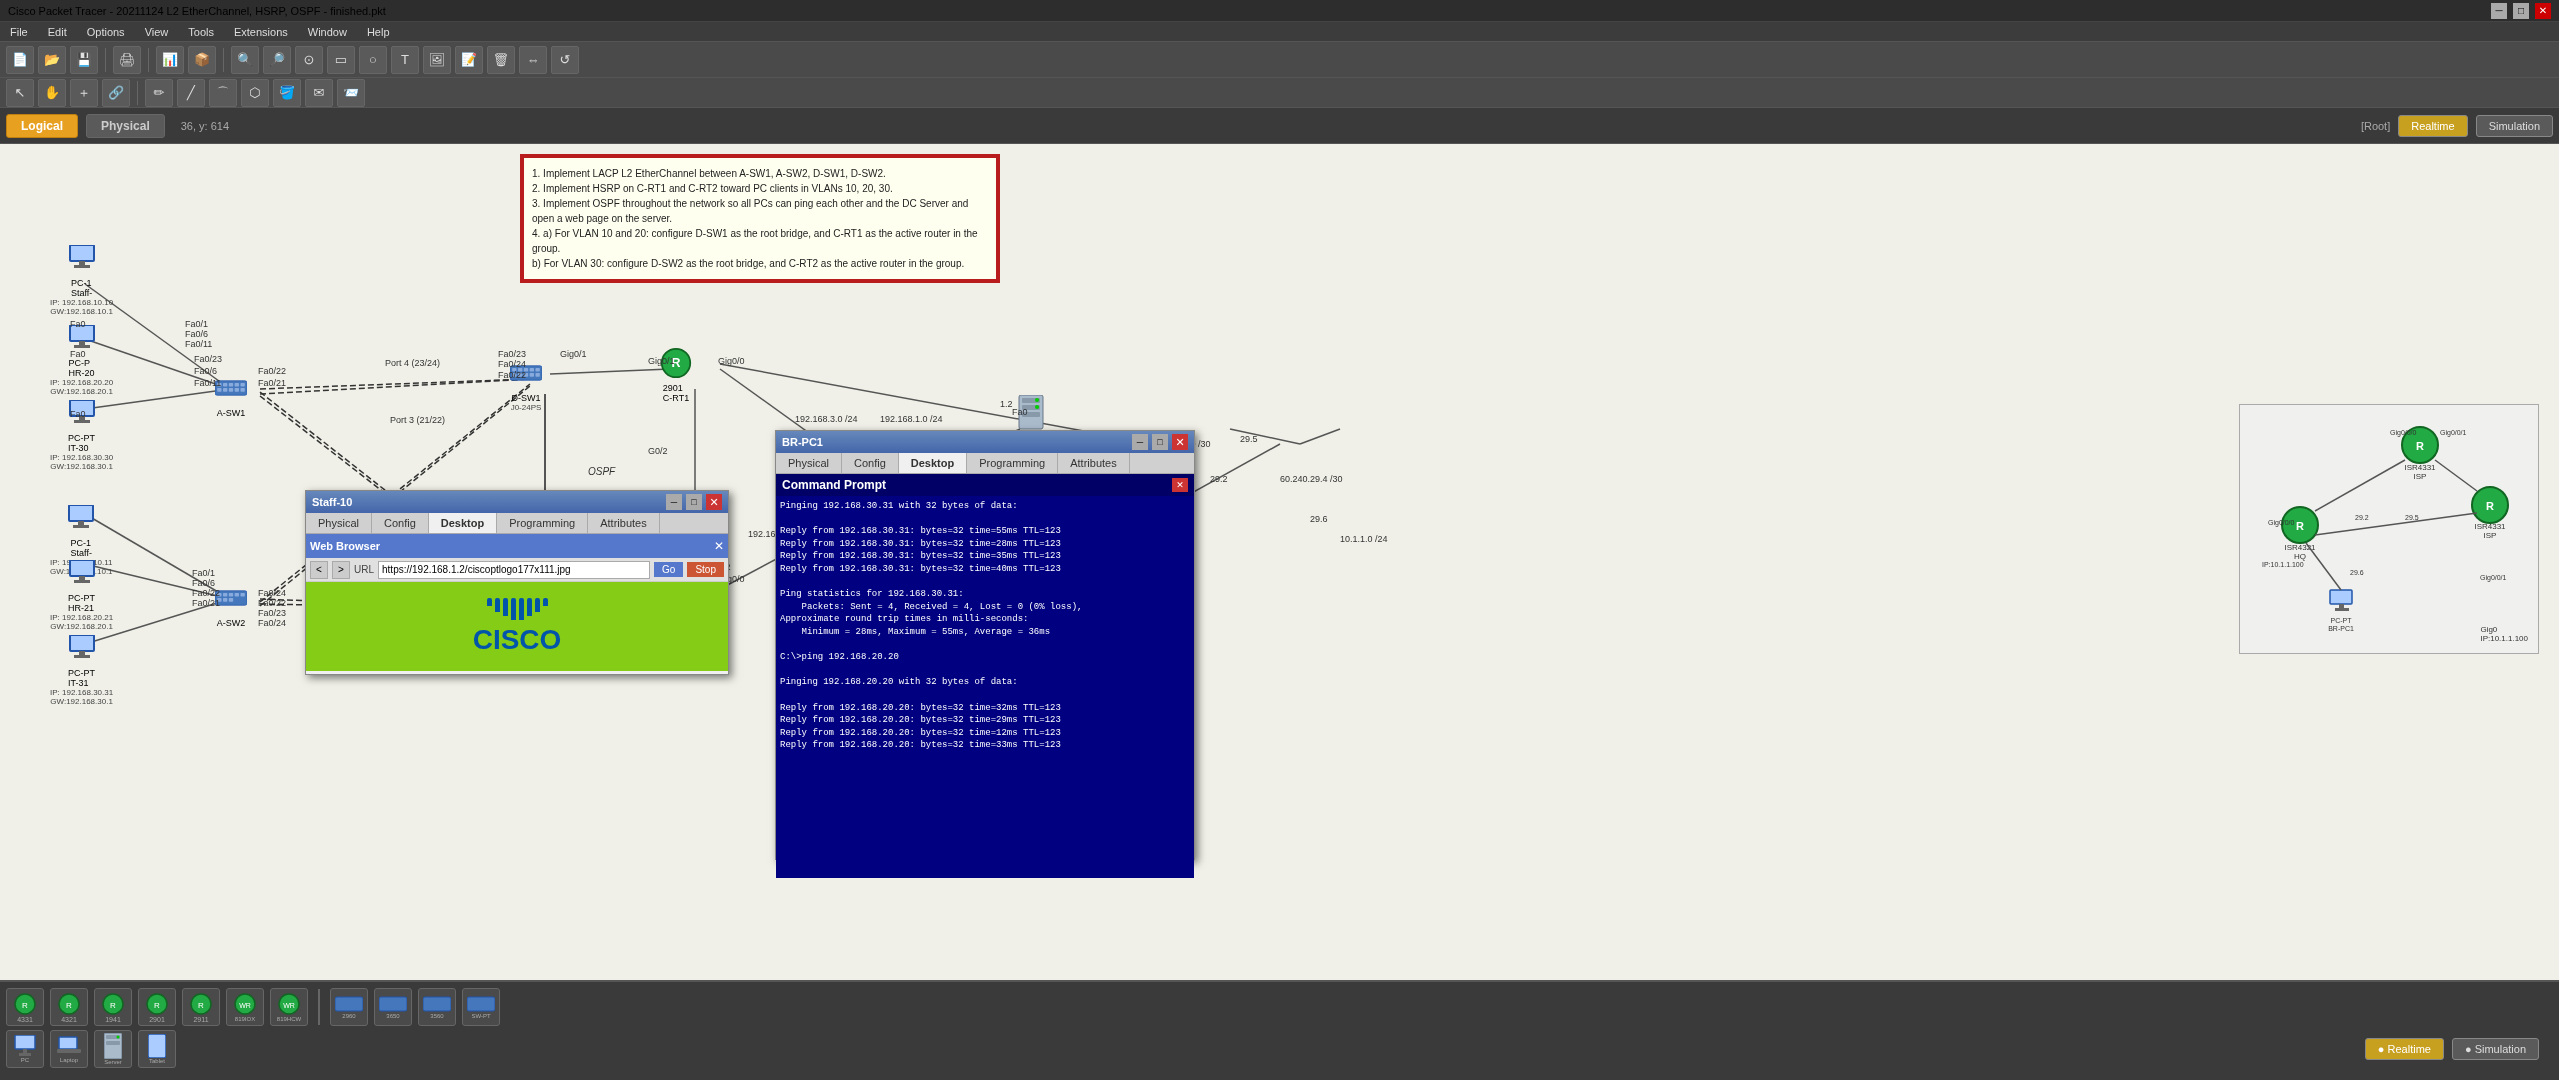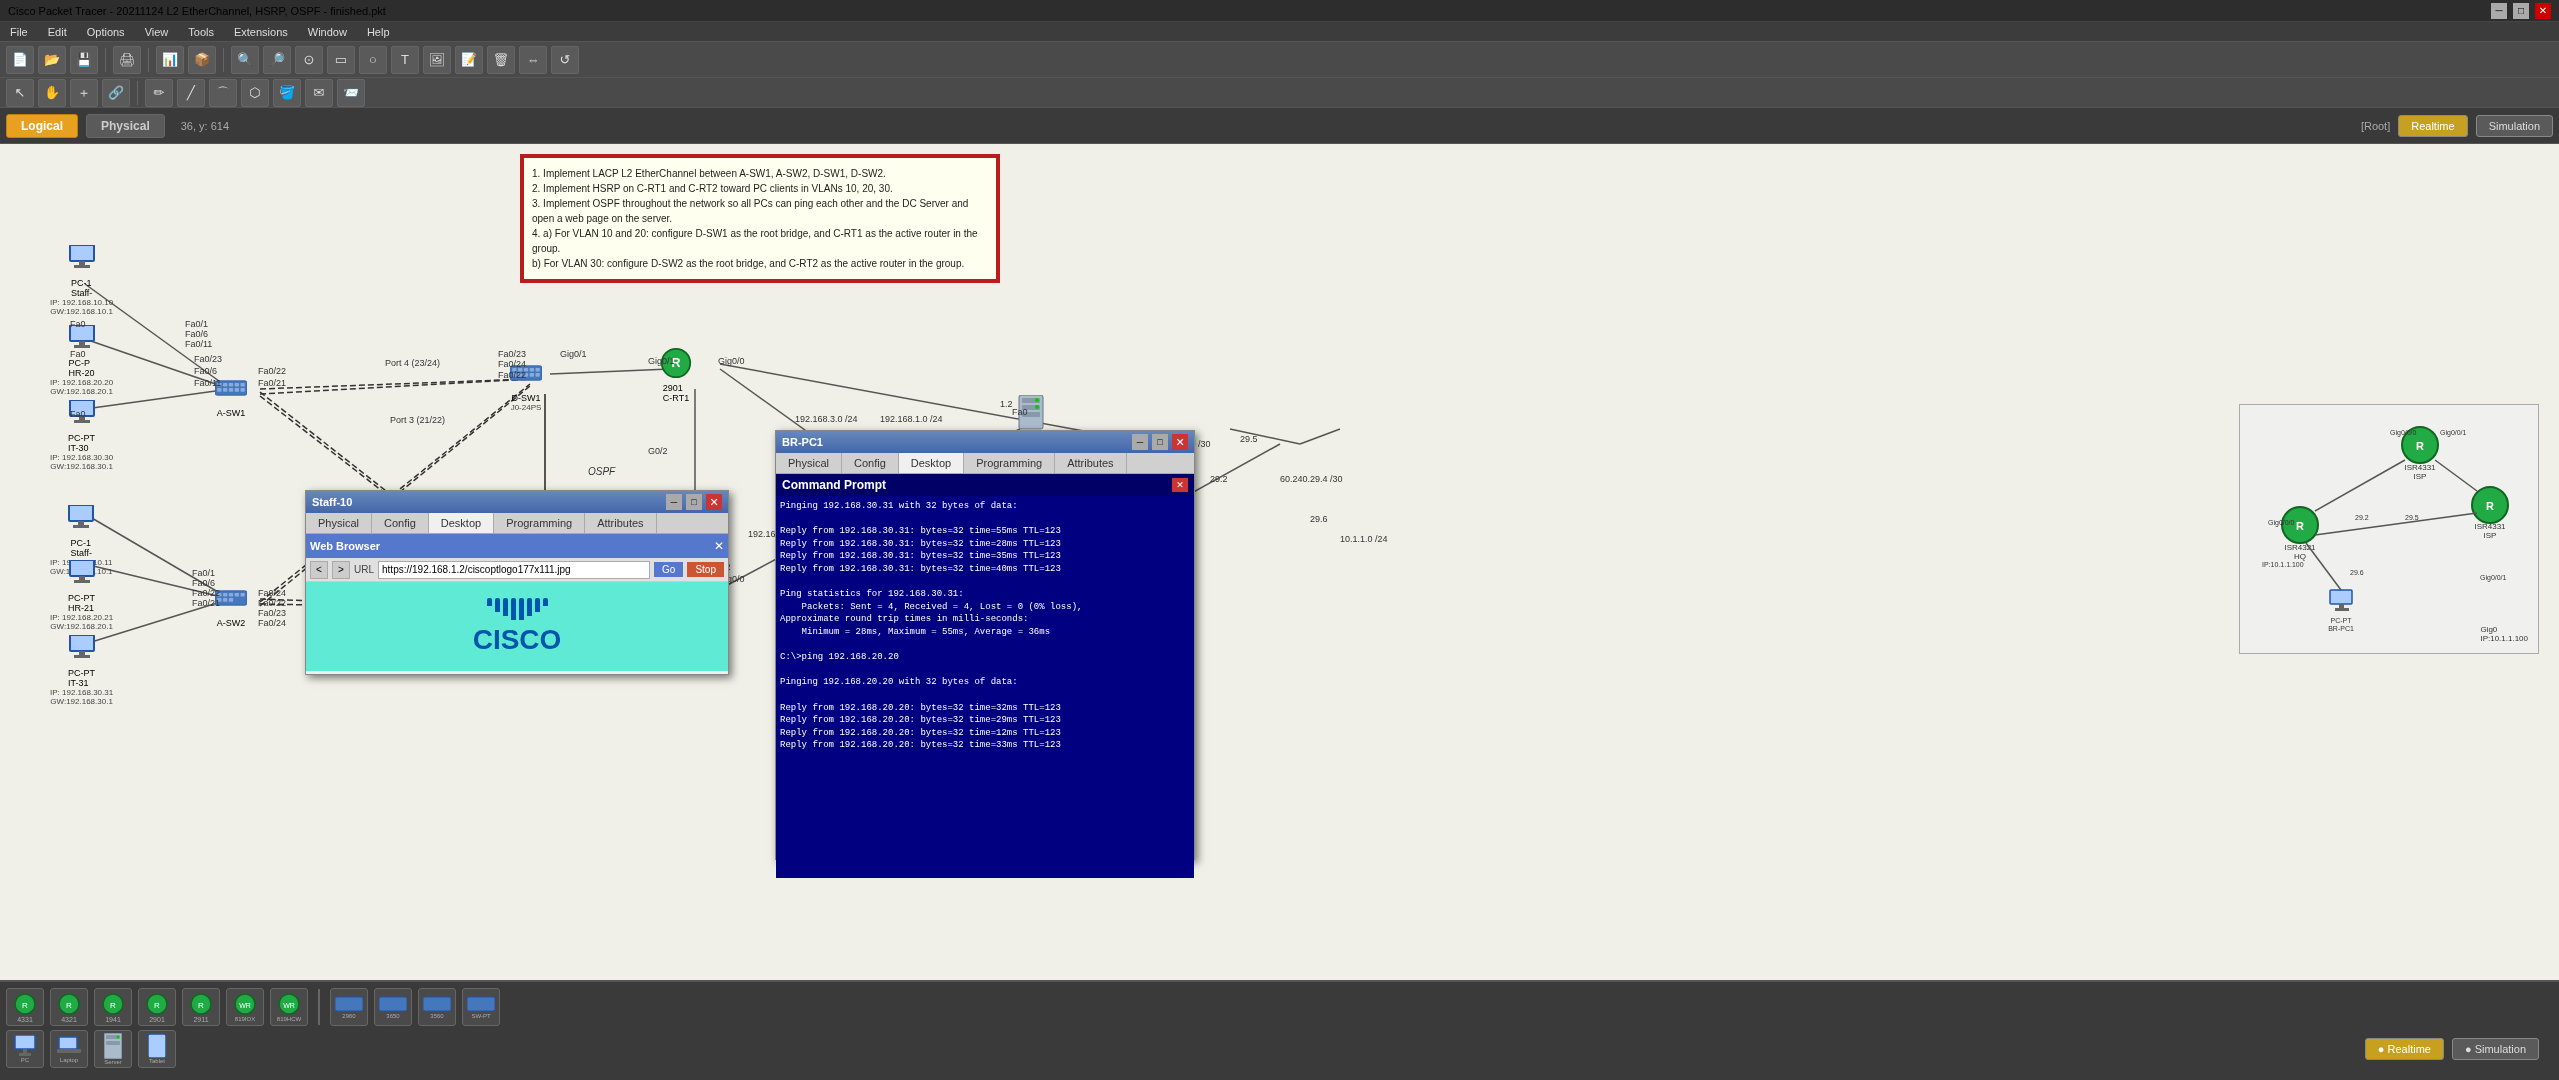--- a/index.html
+++ b/index.html
@@ -311,21 +311,21 @@
     }
     .dialog-tab {
       padding: 4px 12px;
       font-size: 11px;
       cursor: pointer;
       border-right: 1px solid #aaa;
       color: #333;
     }
     .dialog-tab.active {
       background: #f0f0f0;
-      font-weight: normal;
+      font-weight: bold;
     }
     .dialog-content {
       padding: 8px;
       background: #fff;
       height: calc(100% - 22px - 24px);
     }
 
     
     #web-browser {
       width: 100%;
@@ -387,21 +387,21 @@
     }
     .stop-btn {
       padding: 2px 8px;
       background: #cc5533;
       color: #fff;
       border: none;
       cursor: pointer;
       font-size: 10px;
     }
     .browser-body {
-      background: #5eead4;
+      background: #84cc16;
       height: calc(100% - 48px);
       overflow: hidden;
       display: flex;
       align-items: center;
       justify-content: center;
     }
     .cisco-logo {
       display: flex;
       flex-direction: column;
       align-items: center;

